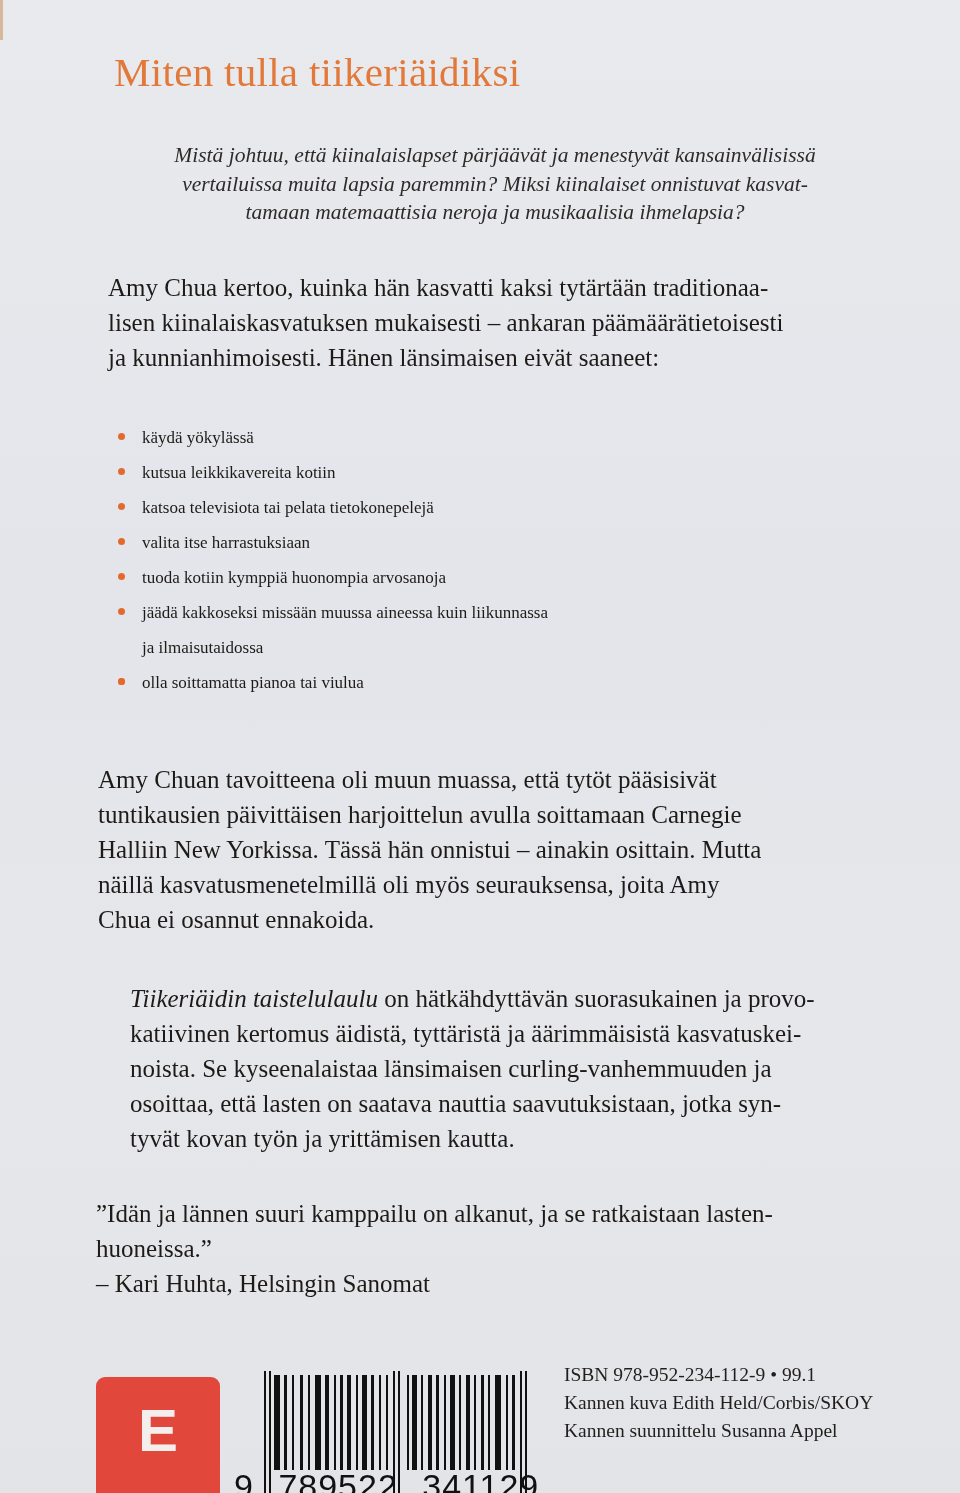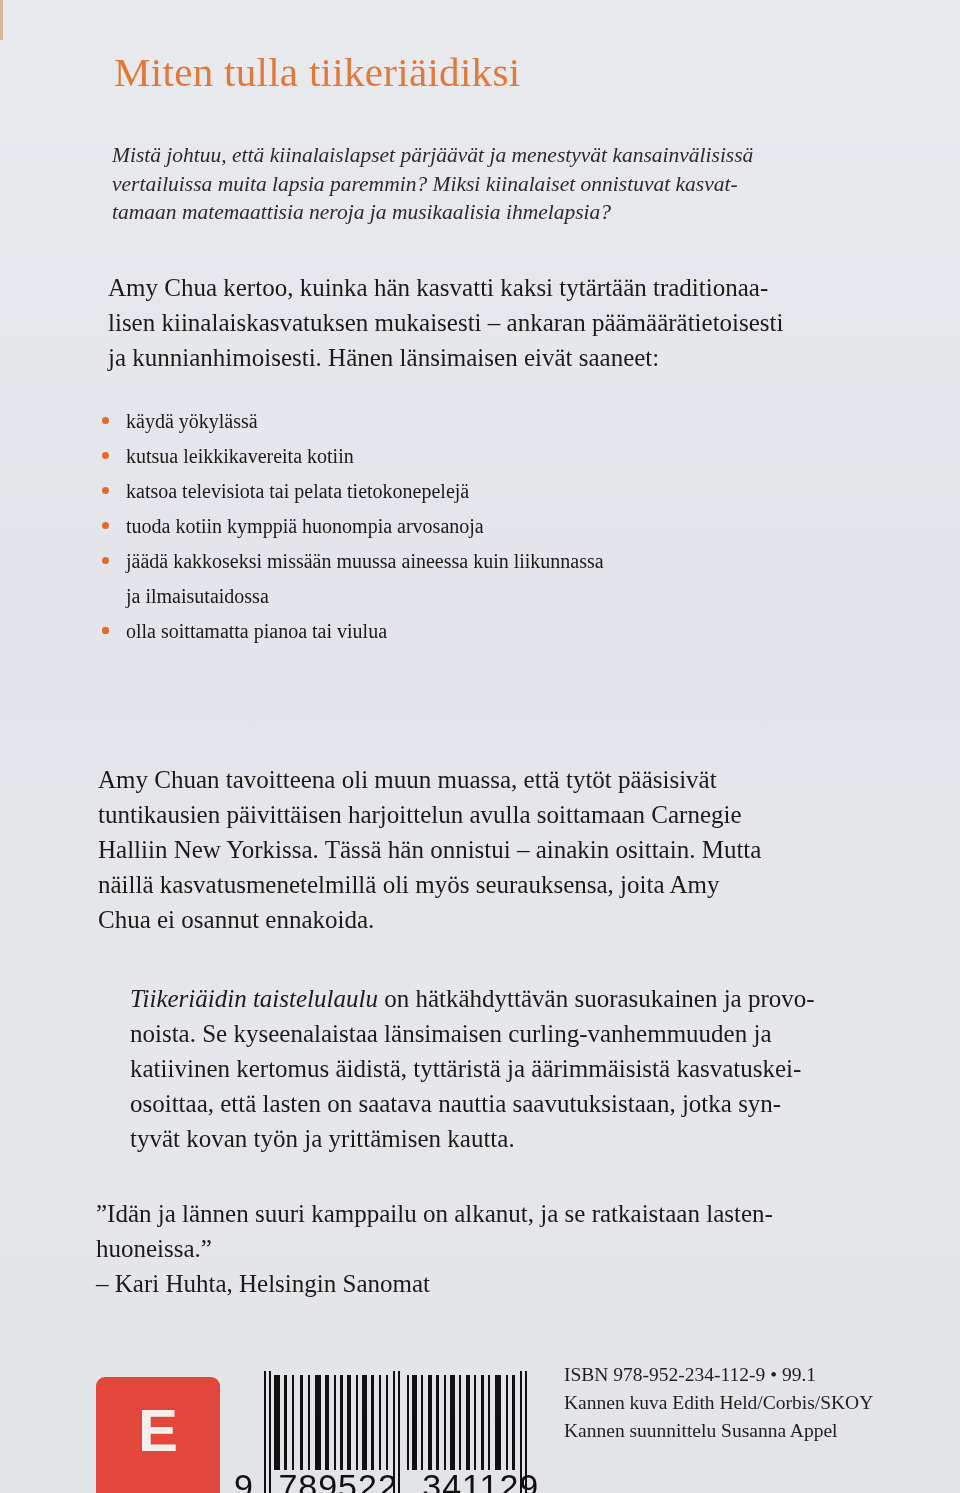--- a/index.html
+++ b/index.html
@@ -31,45 +31,46 @@
       position: absolute;
       left: 114px;
       top: 48px;
       font-size: 41px;
       color: #e2793a;
       letter-spacing: 0.3px;
       white-space: nowrap;
     }
     .intro {
       position: absolute;
-      left: 112px;
+      left: 95px;
       top: 141px;
       width: 800px;
       font-style: italic;
       font-size: 21.5px;
       line-height: 28.5px;
       color: #2e2a28;
+      text-align: center;
     }
     .intro .line { display: block; white-space: nowrap; }
     .body-block {
       position: absolute;
       font-size: 25px;
       line-height: 35px;
       color: #1e1a18;
     }
     .body-block .line { display: block; white-space: nowrap; }
     .p1 { left: 108px; top: 270px; }
     .list {
       position: absolute;
       left: 100px;
       top: 404px;
-      margin: 0;
+      margin: 16px;
       padding: 0;
       list-style: none;
-      font-size: 20px;
+      font-size: 17px;
       line-height: 35px;
     }
     .list li {
       position: relative;
       padding-left: 26px;
       white-space: nowrap;
     }
     .list li .bullet {
       position: absolute;
       left: 2px;
@@ -148,38 +149,39 @@
   <div class="body-block p1">
     <span class="line">Amy Chua kertoo, kuinka hän kasvatti kaksi tytärtään traditionaa-</span>
     <span class="line">lisen kiinalaiskasvatuksen mukaisesti – ankaran päämäärätietoisesti</span>
     <span class="line">ja kunnianhimoisesti. Hänen länsimaisen eivät saaneet:</span>
   </div>
 
   <ul class="list">
     <li><span class="bullet"></span><span>käydä yökylässä</span></li>
     <li><span class="bullet"></span><span>kutsua leikkikavereita kotiin</span></li>
     <li><span class="bullet"></span><span>katsoa televisiota tai pelata tietokonepelejä</span></li>
+    <li><span class="bullet"></span><span>valita itse harrastuksiaan</span></li>
     <li><span class="bullet"></span><span>tuoda kotiin kymppiä huonompia arvosanoja</span></li>
     <li><span class="bullet"></span><span>jäädä kakkoseksi missään muussa aineessa kuin liikunnassa</span><span class="cont">ja ilmaisutaidossa</span></li>
     <li><span class="bullet"></span></li>
     <li><span class="bullet"></span><span>olla soittamatta pianoa tai viulua</span></li>
   </ul>
 
   <div class="body-block p2">
     <span class="line">Amy Chuan tavoitteena oli muun muassa, että tytöt pääsisivät</span>
     <span class="line">tuntikausien päivittäisen harjoittelun avulla soittamaan Carnegie</span>
     <span class="line">Halliin New Yorkissa. Tässä hän onnistui – ainakin osittain. Mutta</span>
     <span class="line">näillä kasvatusmenetelmillä oli myös seurauksensa, joita Amy</span>
     <span class="line">Chua ei osannut ennakoida.</span>
   </div>
 
   <div class="body-block p3">
     <span class="line"><span class="em">Tiikeriäidin taistelulaulu</span><span> on hätkähdyttävän suorasukainen ja provo-</span></span>
+    <span class="line">katiivinen kertomus äidistä, tyttäristä ja äärimmäisistä kasvatuskei-</span>
     <span class="line">noista. Se kyseenalaistaa länsimaisen curling-vanhemmuuden ja</span>
-    <span class="line">katiivinen kertomus äidistä, tyttäristä ja äärimmäisistä kasvatuskei-</span>
     <span class="line">osoittaa, että lasten on saatava nauttia saavutuksistaan, jotka syn-</span>
     <span class="line">tyvät kovan työn ja yrittämisen kautta.</span>
   </div>
 
   <div class="body-block p4">
     <span class="line">”Idän ja lännen suuri kamppailu on alkanut, ja se ratkaistaan lasten-</span>
     <span class="line">huoneissa.”</span>
     <span class="line">– Kari Huhta, Helsingin Sanomat</span>
   </div>
 

